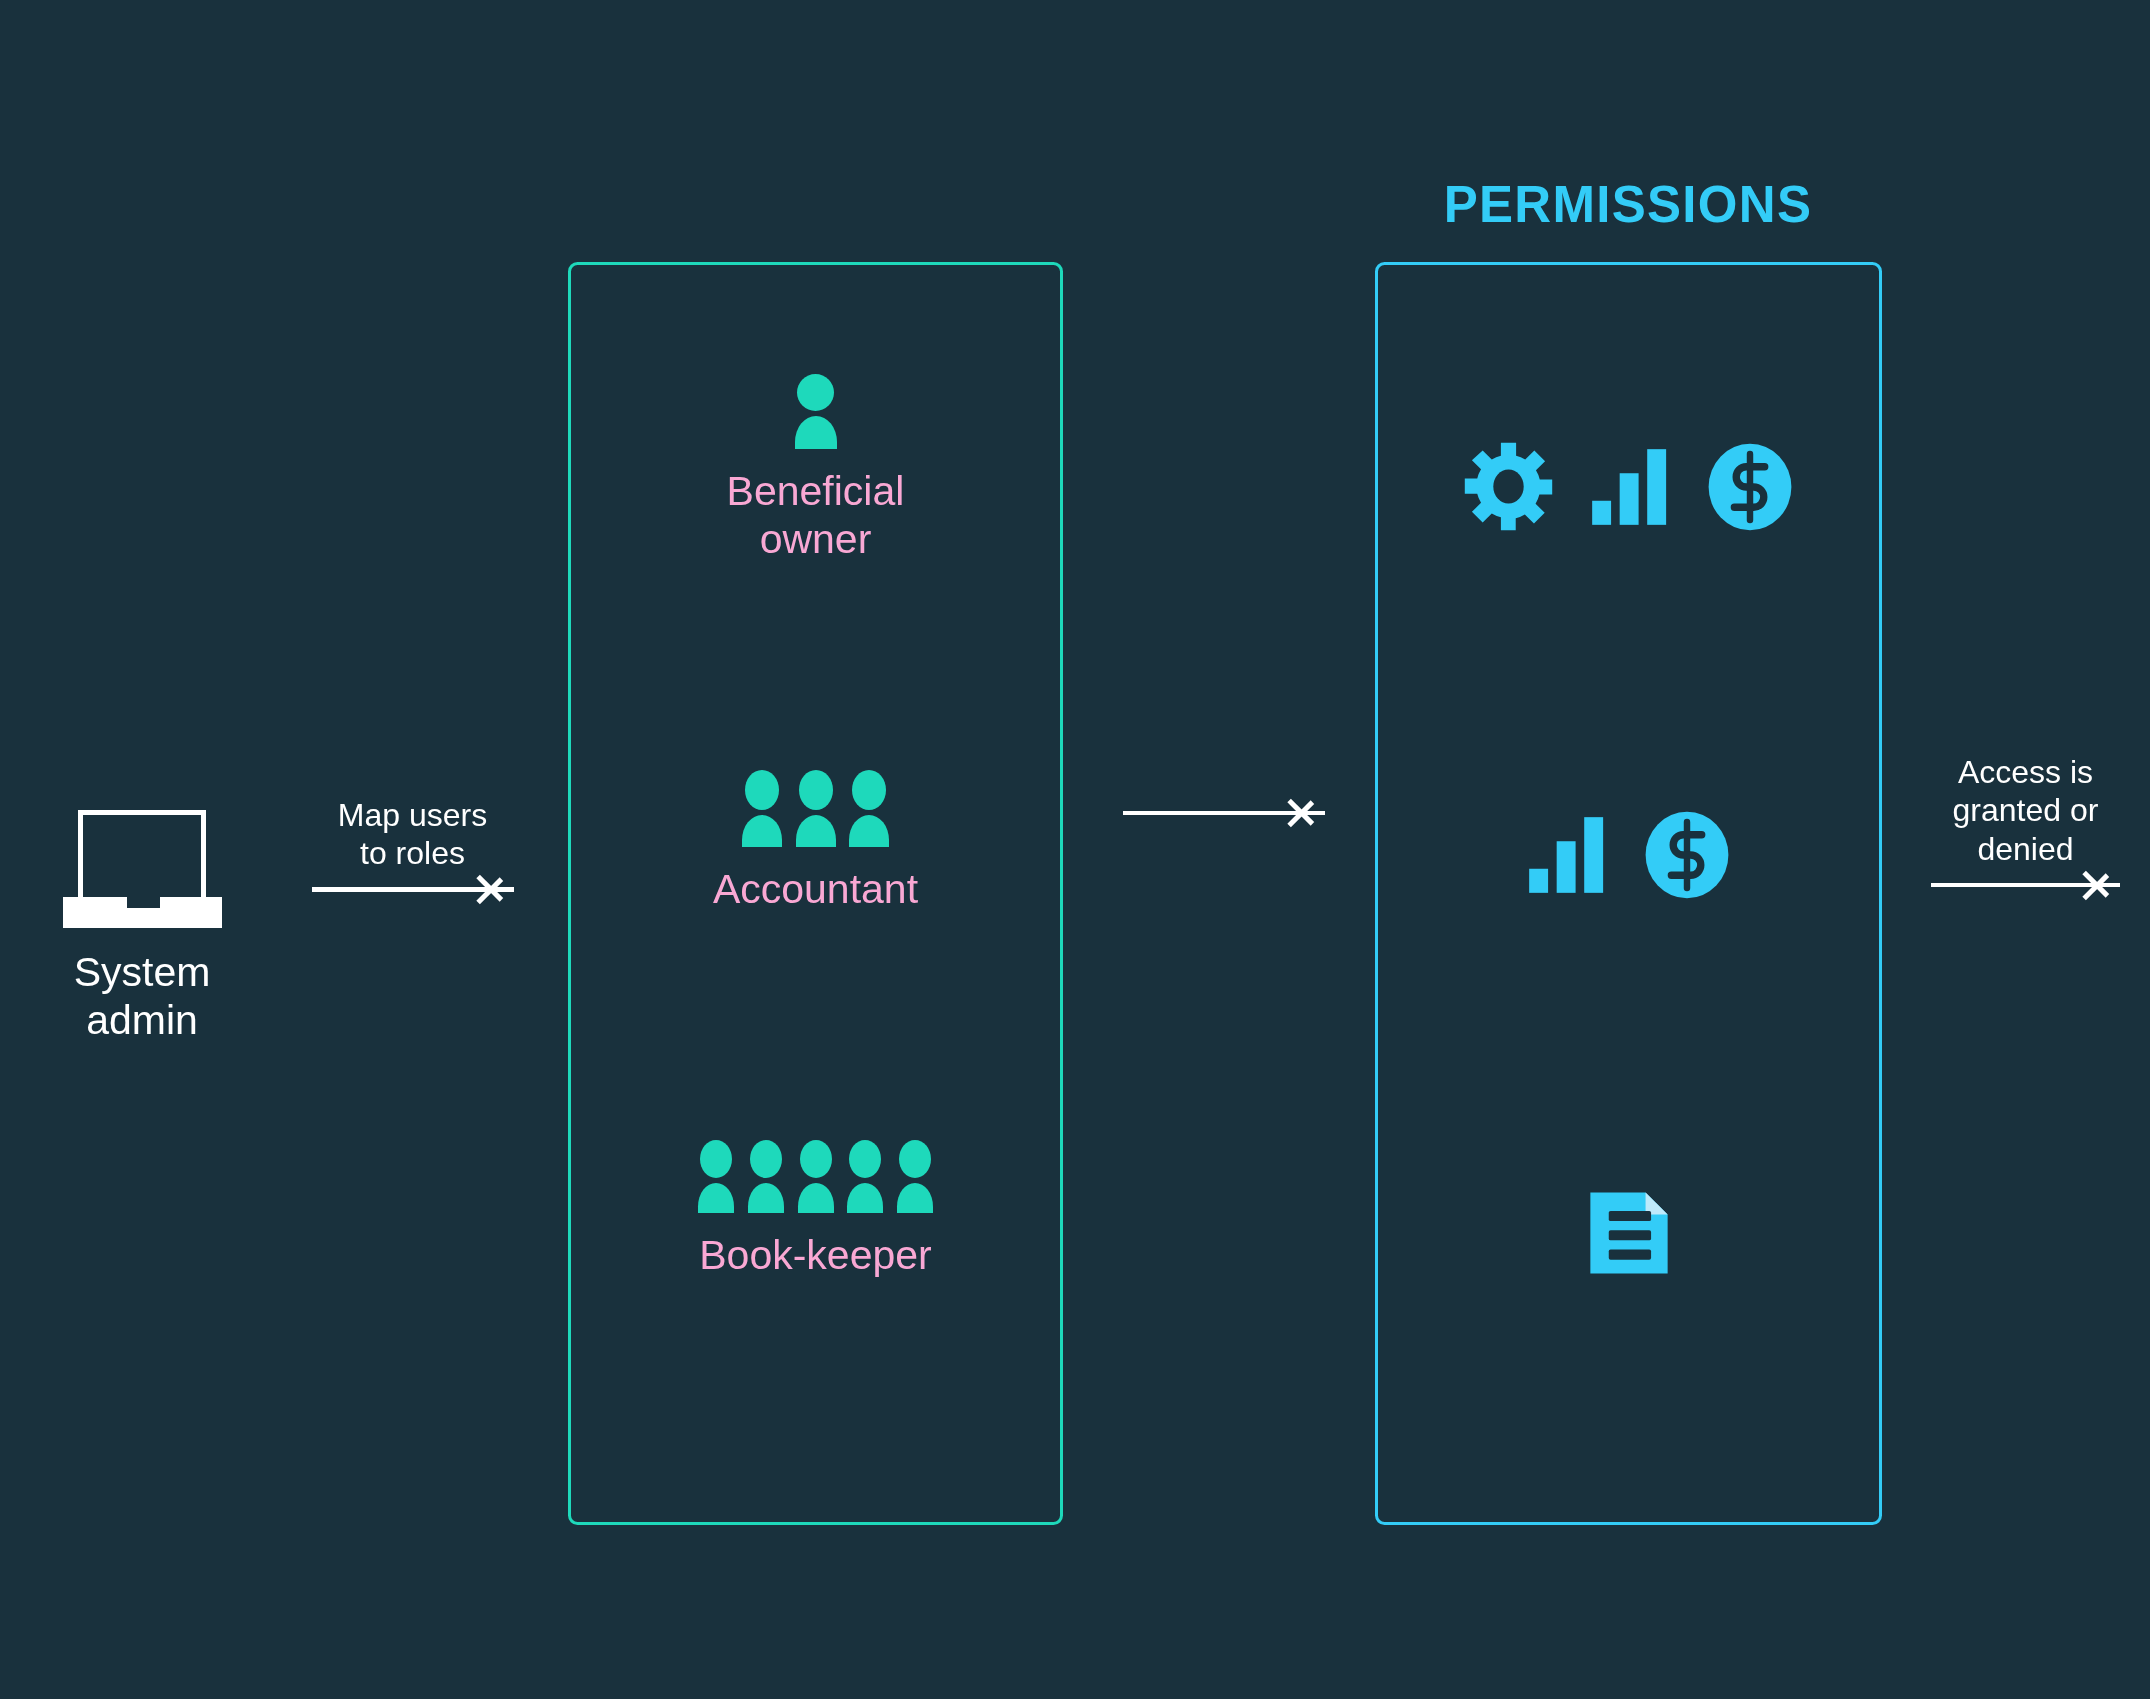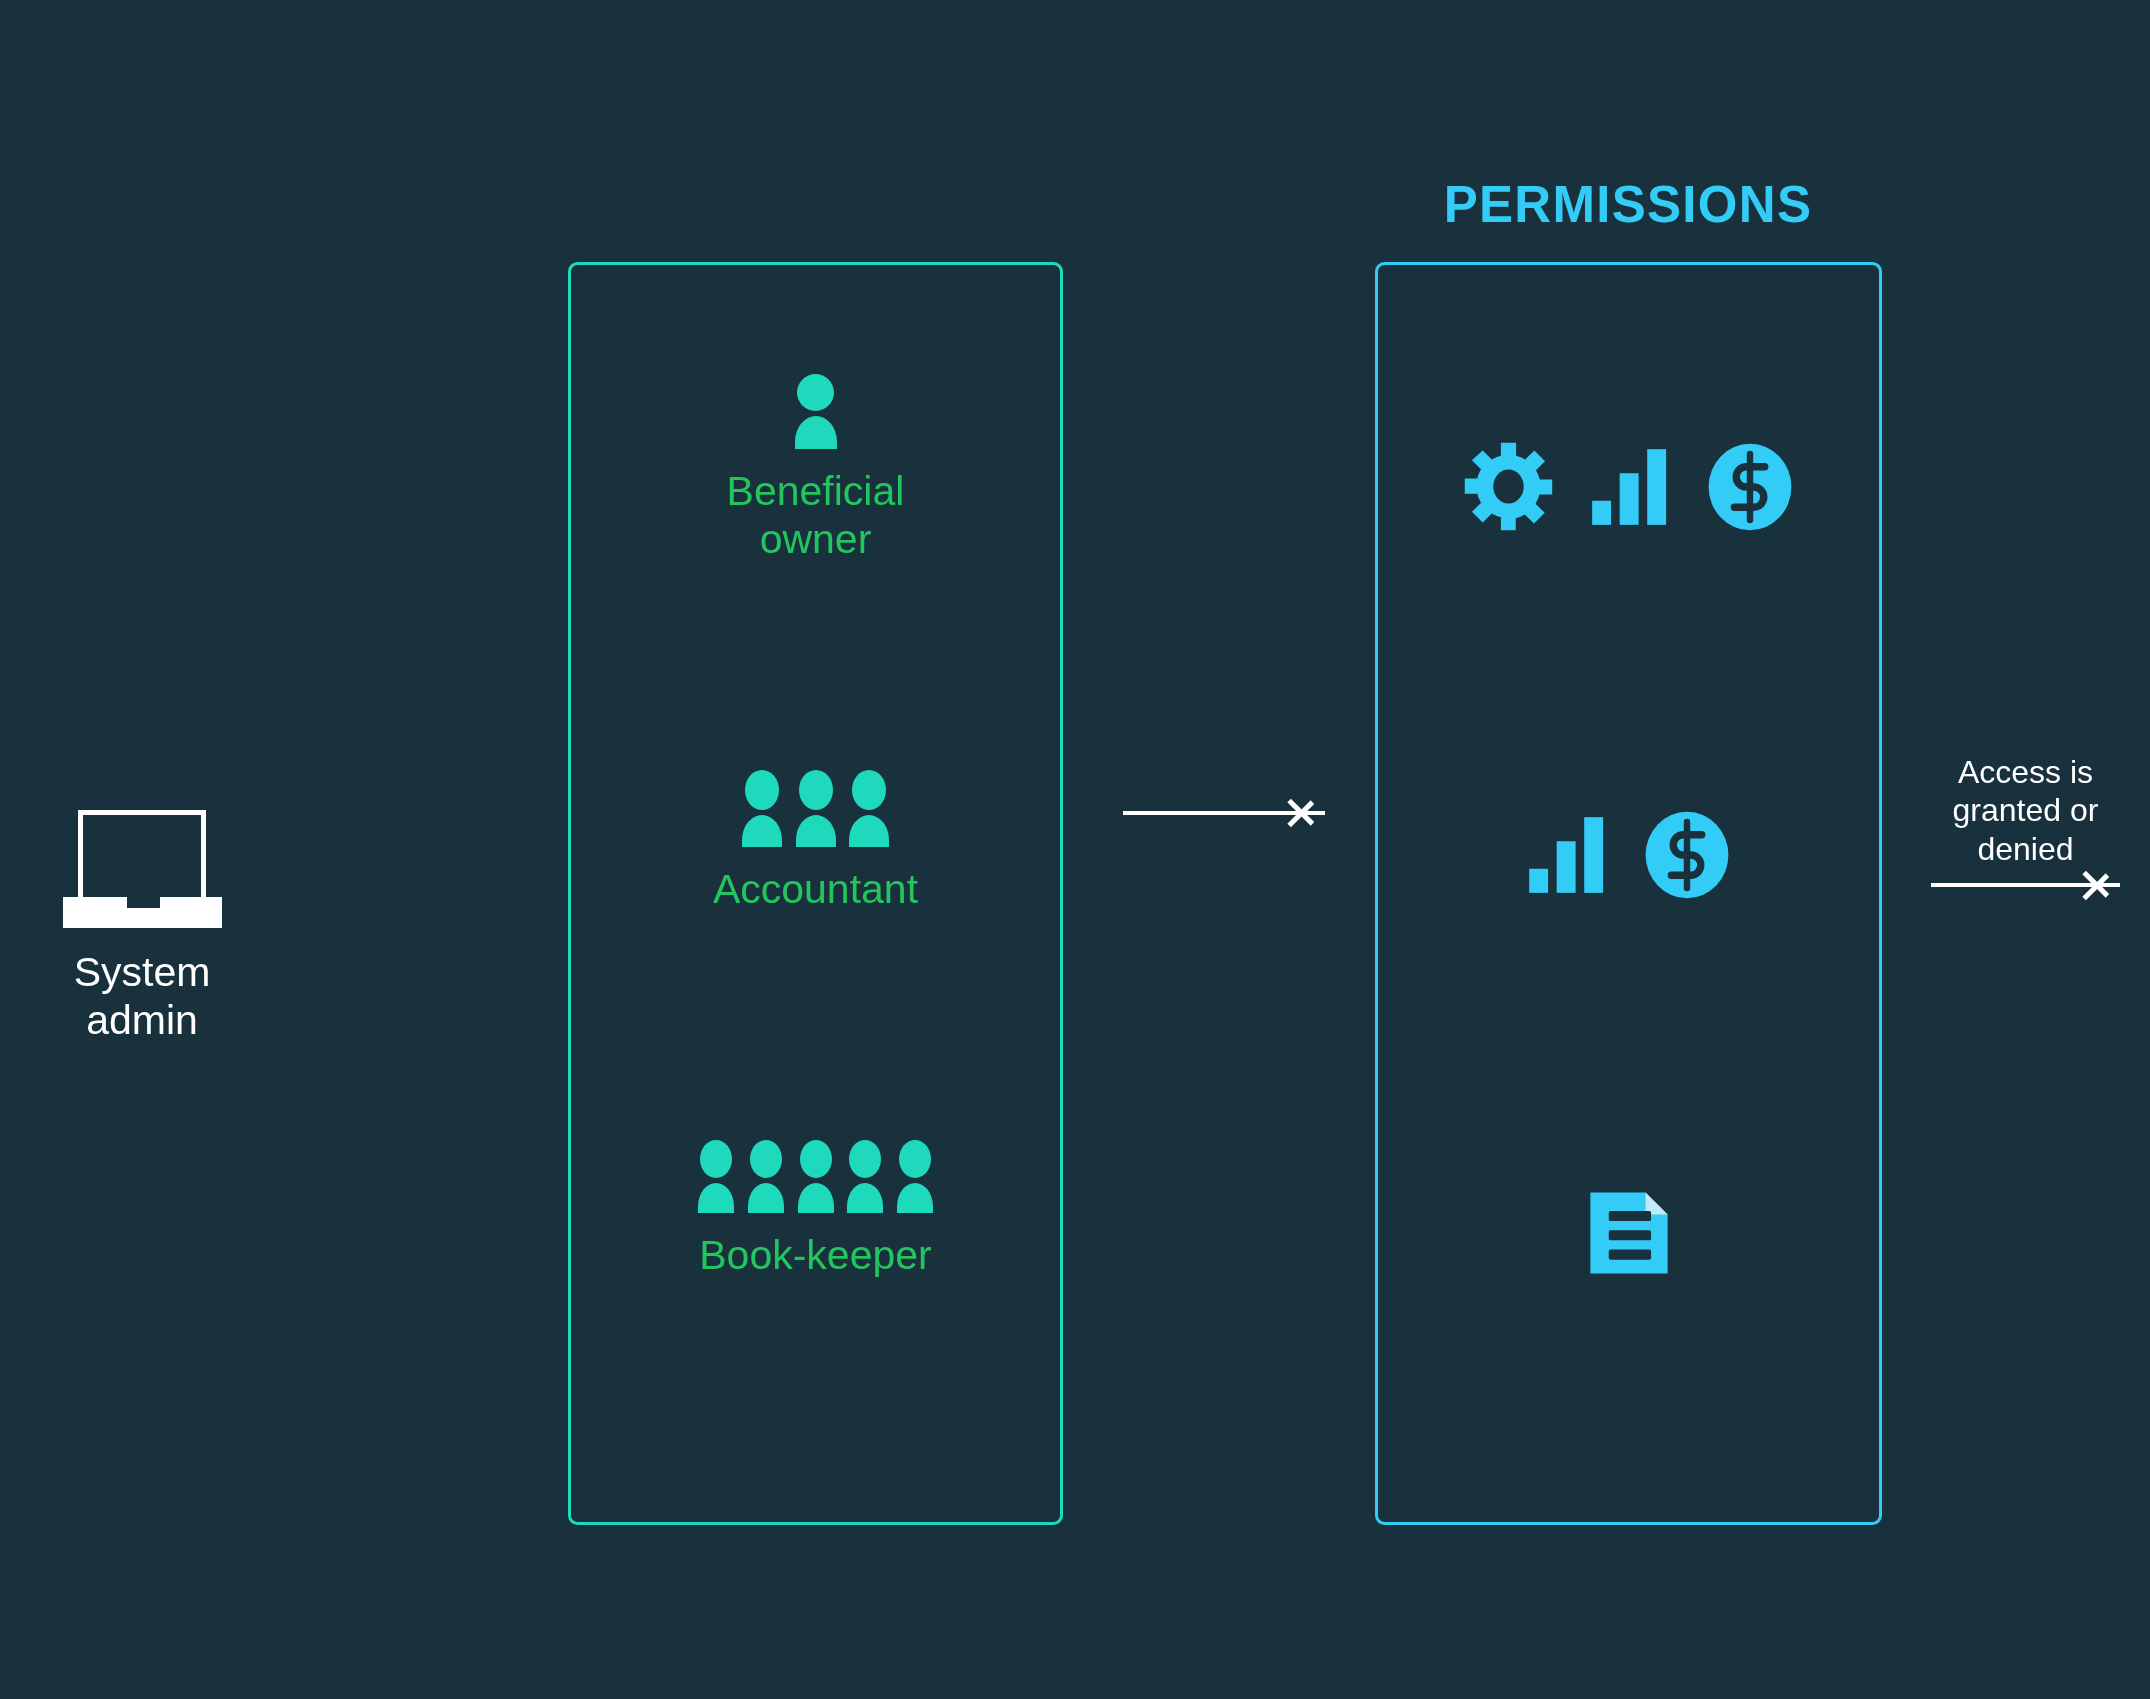--- a/index.html
+++ b/index.html
@@ -139,21 +139,21 @@
   #role-1 .person .body { width: 40px; height: 32px; }
   
   #role-2 .person { width: 36px; }
   #role-2 .person .head { width: 32px; height: 38px; border-radius: 50%; }
   #role-2 .person .body { width: 36px; height: 30px; }
 
   .role-label {
     margin-top: 19px;
     font-size: 41px;
     line-height: 1.16;
-    color: #22c55e;
+    color: #f9a8d4;
     white-space: pre-line;
   }
 
   
   .perm-row {
     position: absolute;
     left: 1375px; width: 507px;
     display: flex; justify-content: center; align-items: center;
     gap: 31px;
   }
@@ -176,20 +176,28 @@
   <div id="admin-block">
     <div class="laptop">
       <div class="screen"></div>
       <div class="base"></div>
       <div class="notch"></div>
     </div>
     <div id="admin-label">System
 admin</div>
   </div>
 
+  <div class="connector" id="conn-1">
+    <div class="caption">Map users
+to roles</div>
+    <div class="arrow">
+      <div class="shaft"></div>
+      <div class="head"></div>
+    </div>
+  </div>
 
   <div class="connector" id="conn-2">
     <div class="arrow">
       <div class="shaft"></div>
       <div class="head"></div>
     </div>
   </div>
 
   <div class="connector" id="conn-3">
     <div class="caption">Access is

